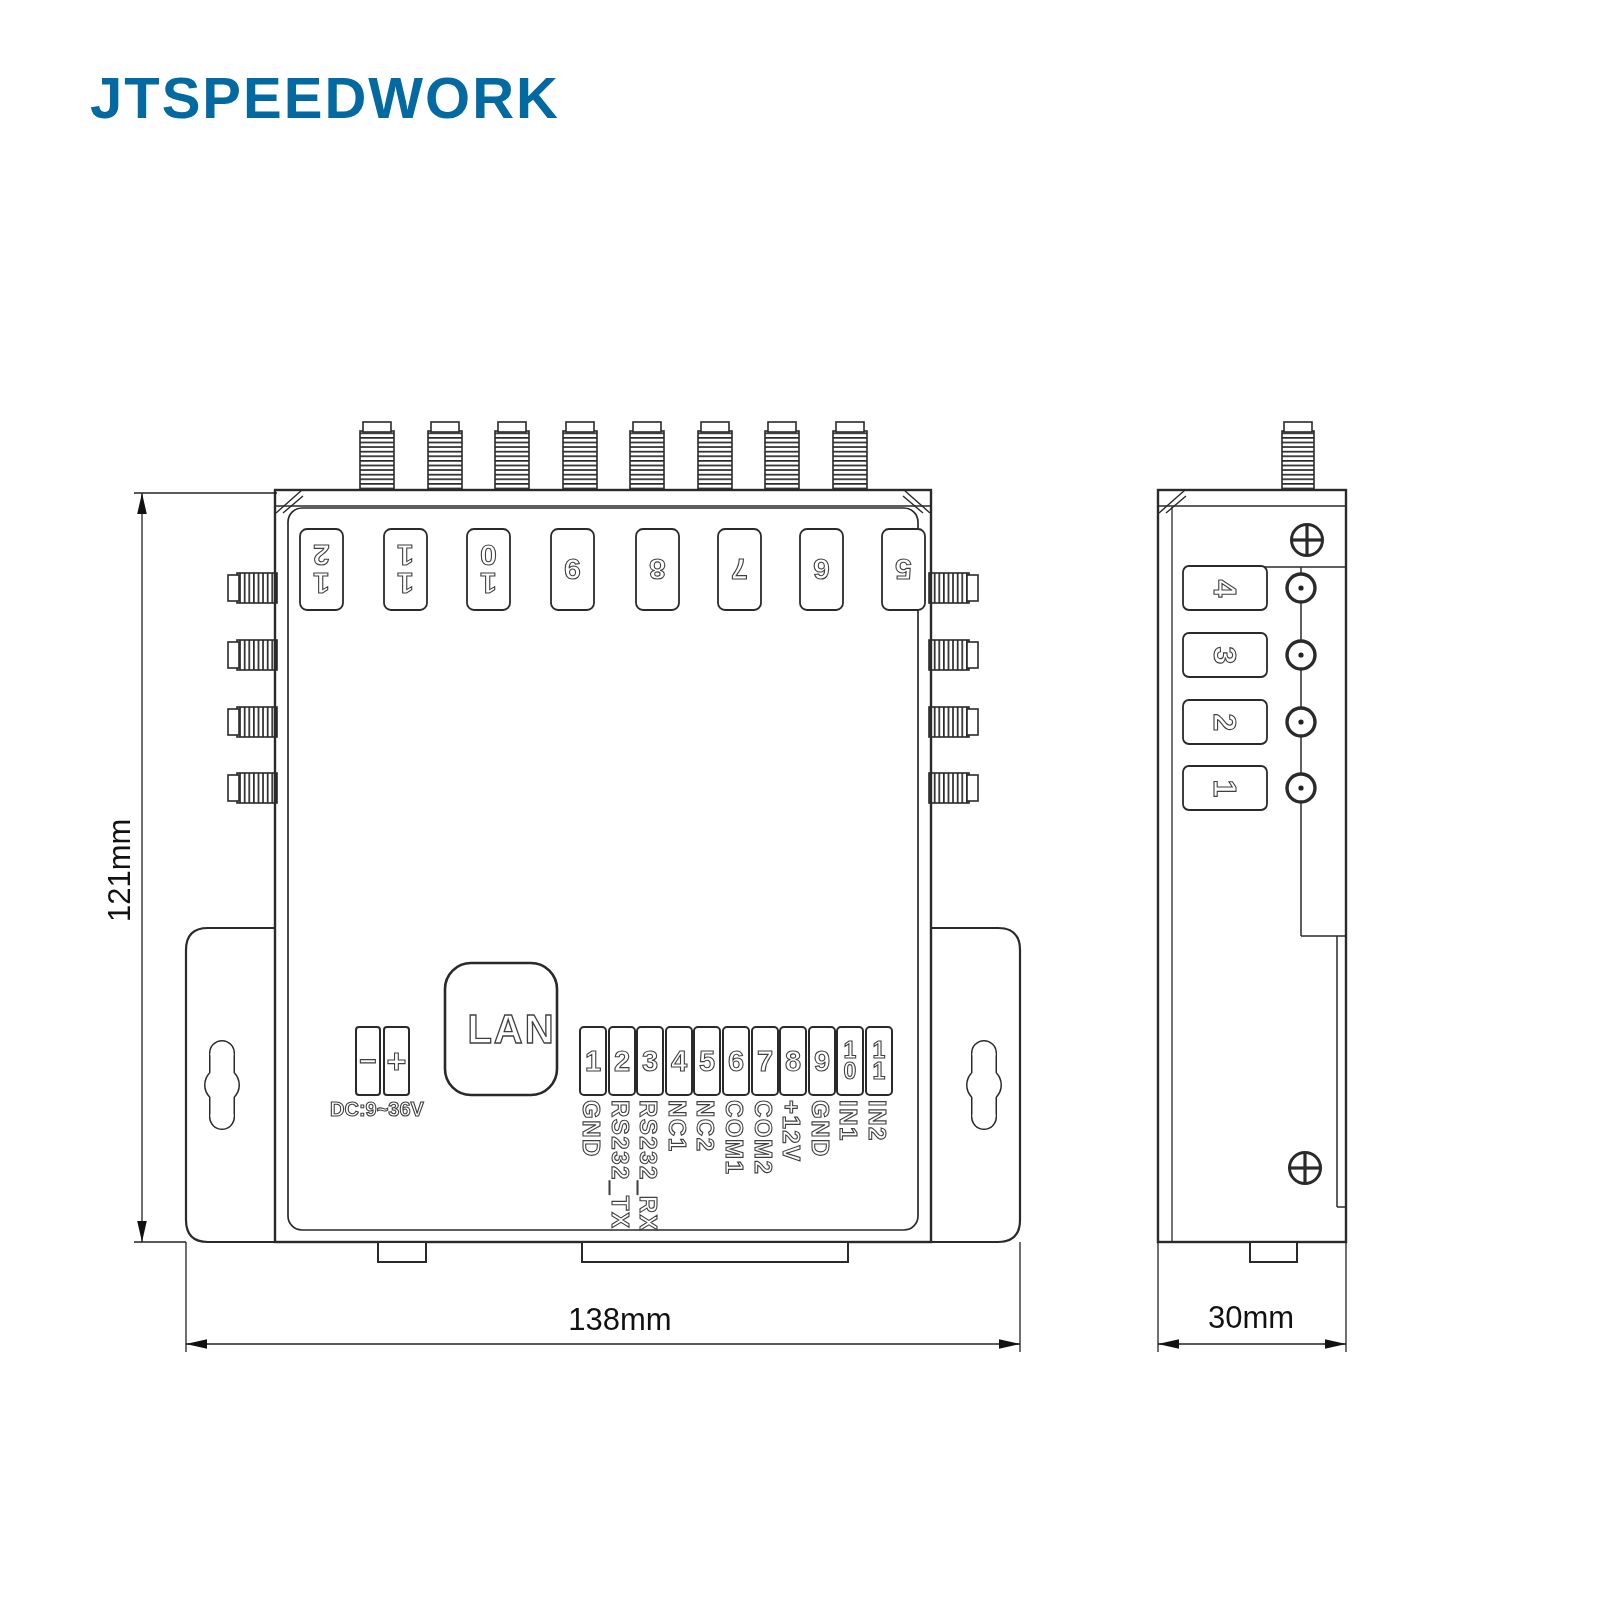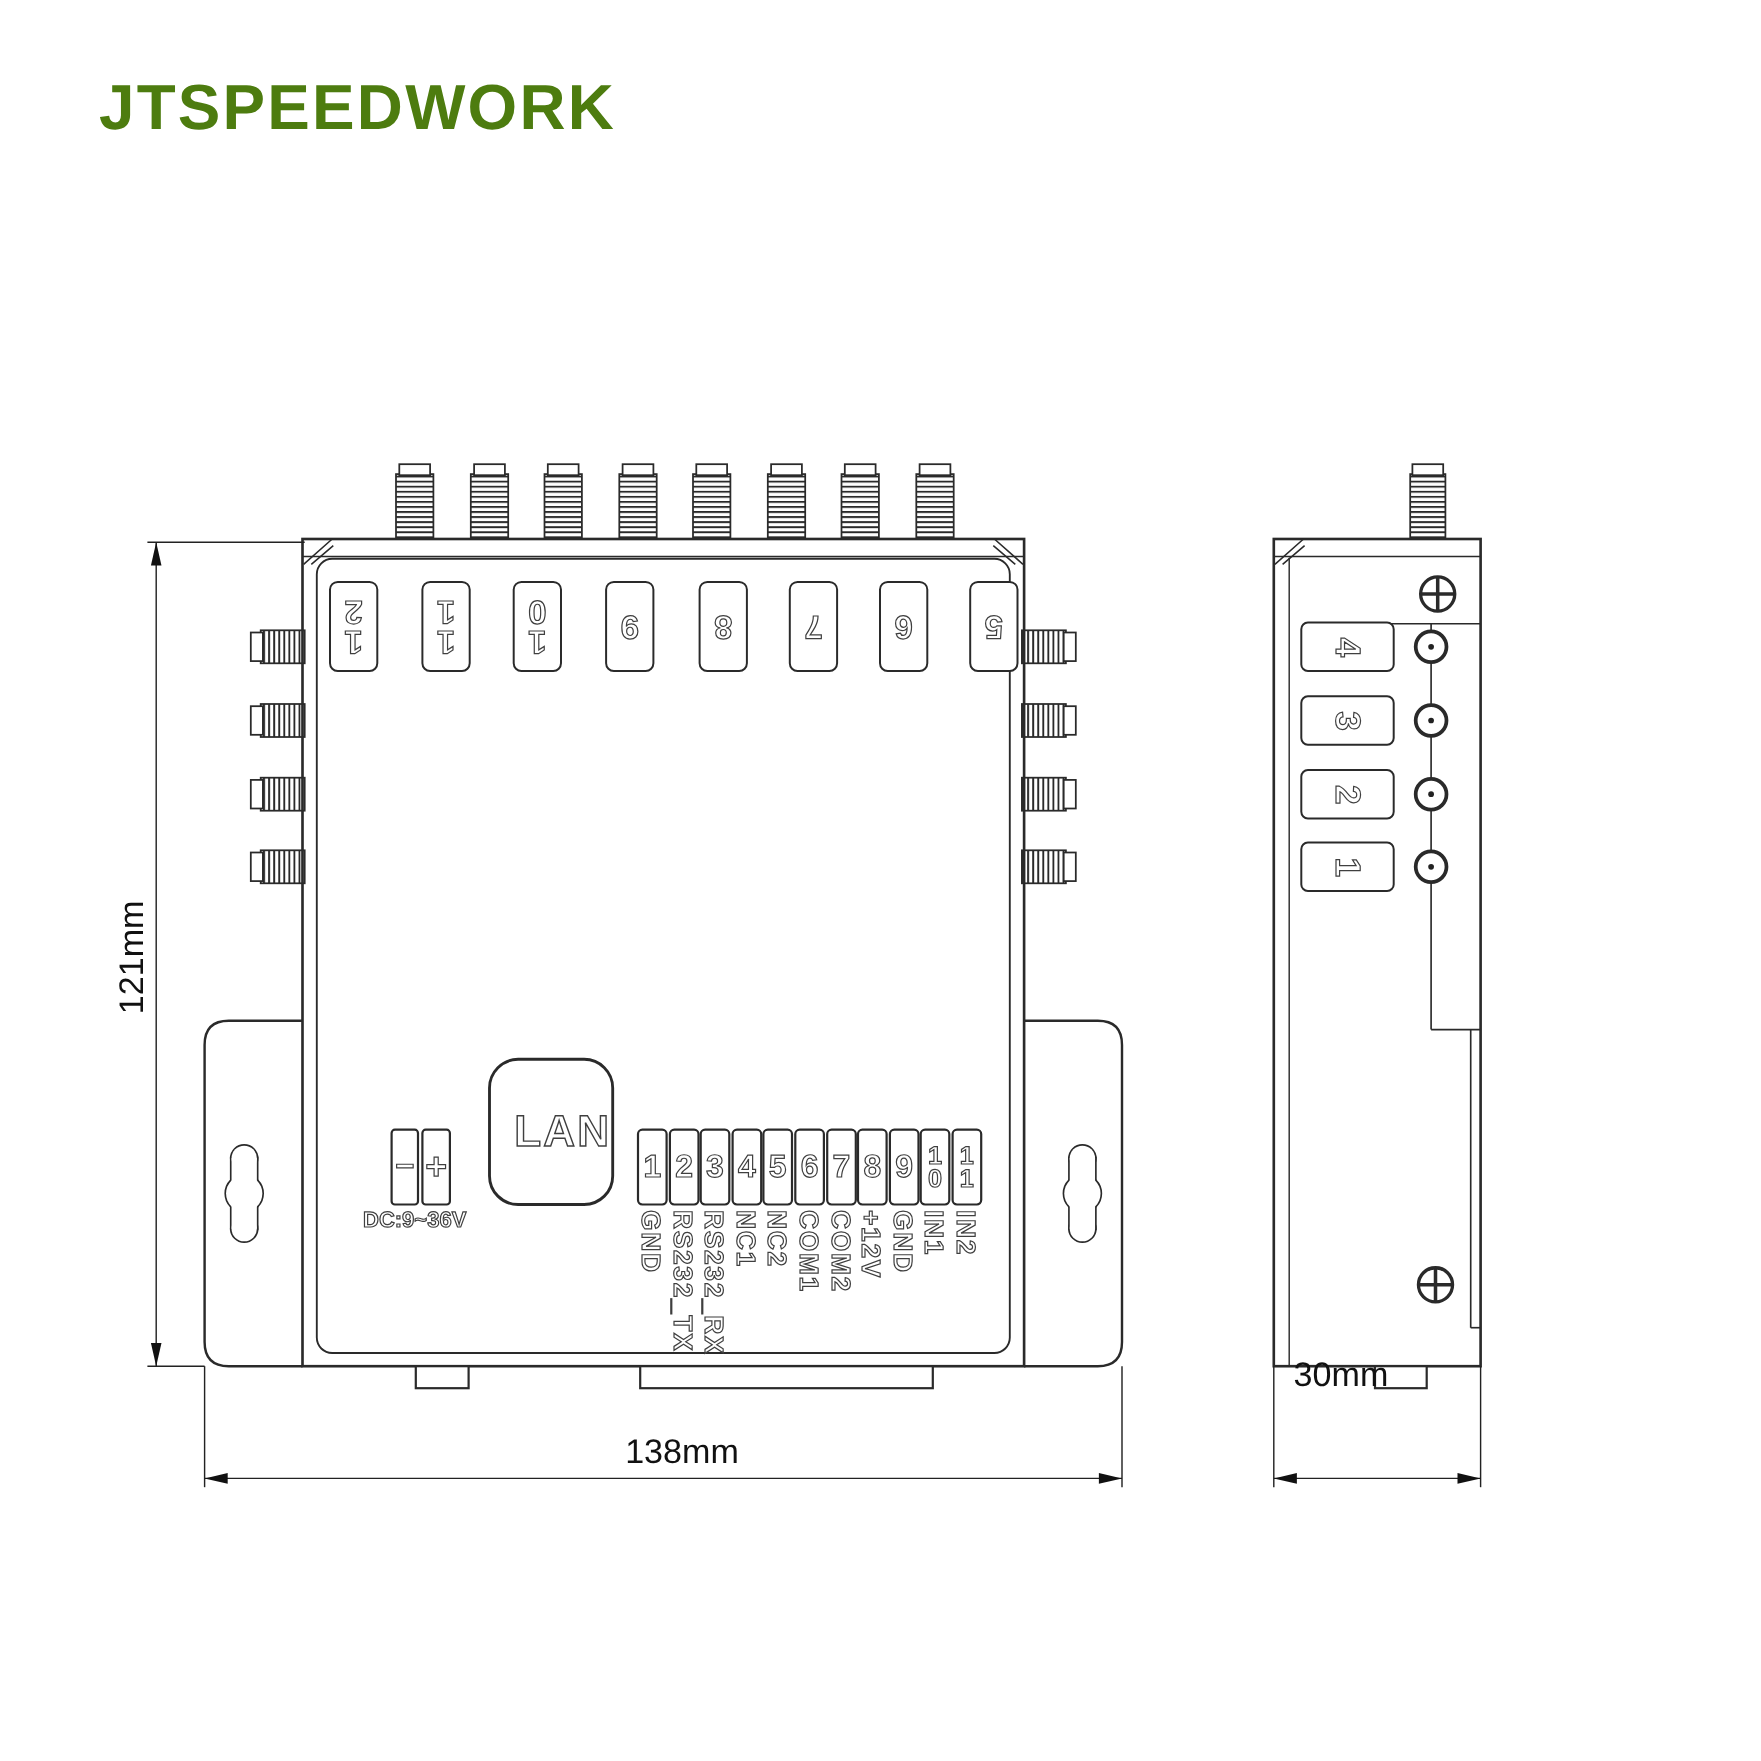--- a/index.html
+++ b/index.html
@@ -1,20 +1,20 @@
 <!DOCTYPE html>
 <html><head>
 <meta charset="utf-8">
 <style>
   html,body{margin:0;padding:0;background:#fff;}
   #page{position:relative;width:1601px;height:1601px;background:#fff;overflow:hidden;
         font-family:"Liberation Sans",sans-serif;}
   #art{position:absolute;left:0;top:0;}
   .abs{position:absolute;}
-  .logo{left:90px;top:64px;font-size:58px;font-weight:bold;letter-spacing:2px;color:#4d7c0f;}
+  .logo{left:90px;top:64px;font-size:58px;font-weight:bold;letter-spacing:2px;color:#0369a1;}
   .outline{color:#fff;-webkit-text-stroke:1.1px #3f3f3f;font-weight:700;}
   .dimtxt{color:#111;font-size:31px;font-weight:400;}
   .cell{display:flex;align-items:center;justify-content:center;}
   
   .port180{top:529px;width:43px;height:81px;font-size:30px;line-height:.92;
            white-space:pre-line;text-align:center;transform:rotate(180deg);}
   
   .sideport{left:1183px;width:84px;height:44px;}
   .sideport span{font-size:32px;transform:rotate(90deg);}
   
@@ -298,15 +298,15 @@
     </div>
   <div class="abs cell sideport" style="top:700px">
       <span class="outline">2</span>
     </div>
   <div class="abs cell sideport" style="top:766px">
       <span class="outline">1</span>
     </div>
 
   <div class="abs dimtxt rot-ccw" style="left:102px;top:922px">121mm</div>
   <div class="abs dimtxt" style="left:545px;top:1302px;width:150px;text-align:center">138mm</div>
-  <div class="abs dimtxt" style="left:1176px;top:1232px;width:150px;text-align:left">30mm</div>
+  <div class="abs dimtxt" style="left:1176px;top:1300px;width:150px;text-align:center">30mm</div>
 
 </div>
 
 </body></html>

